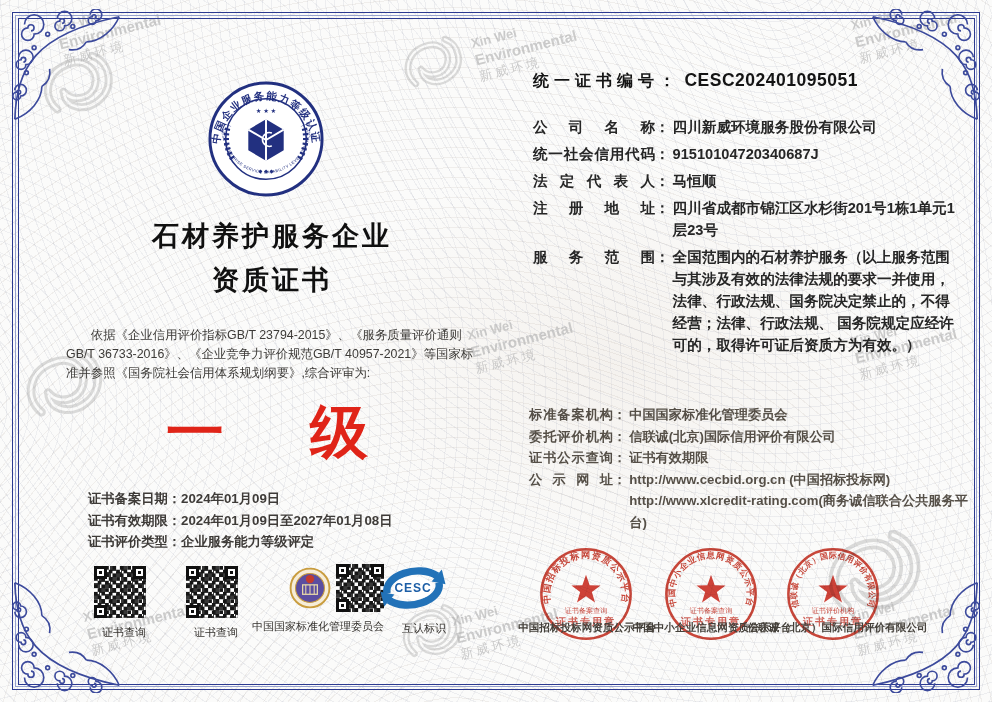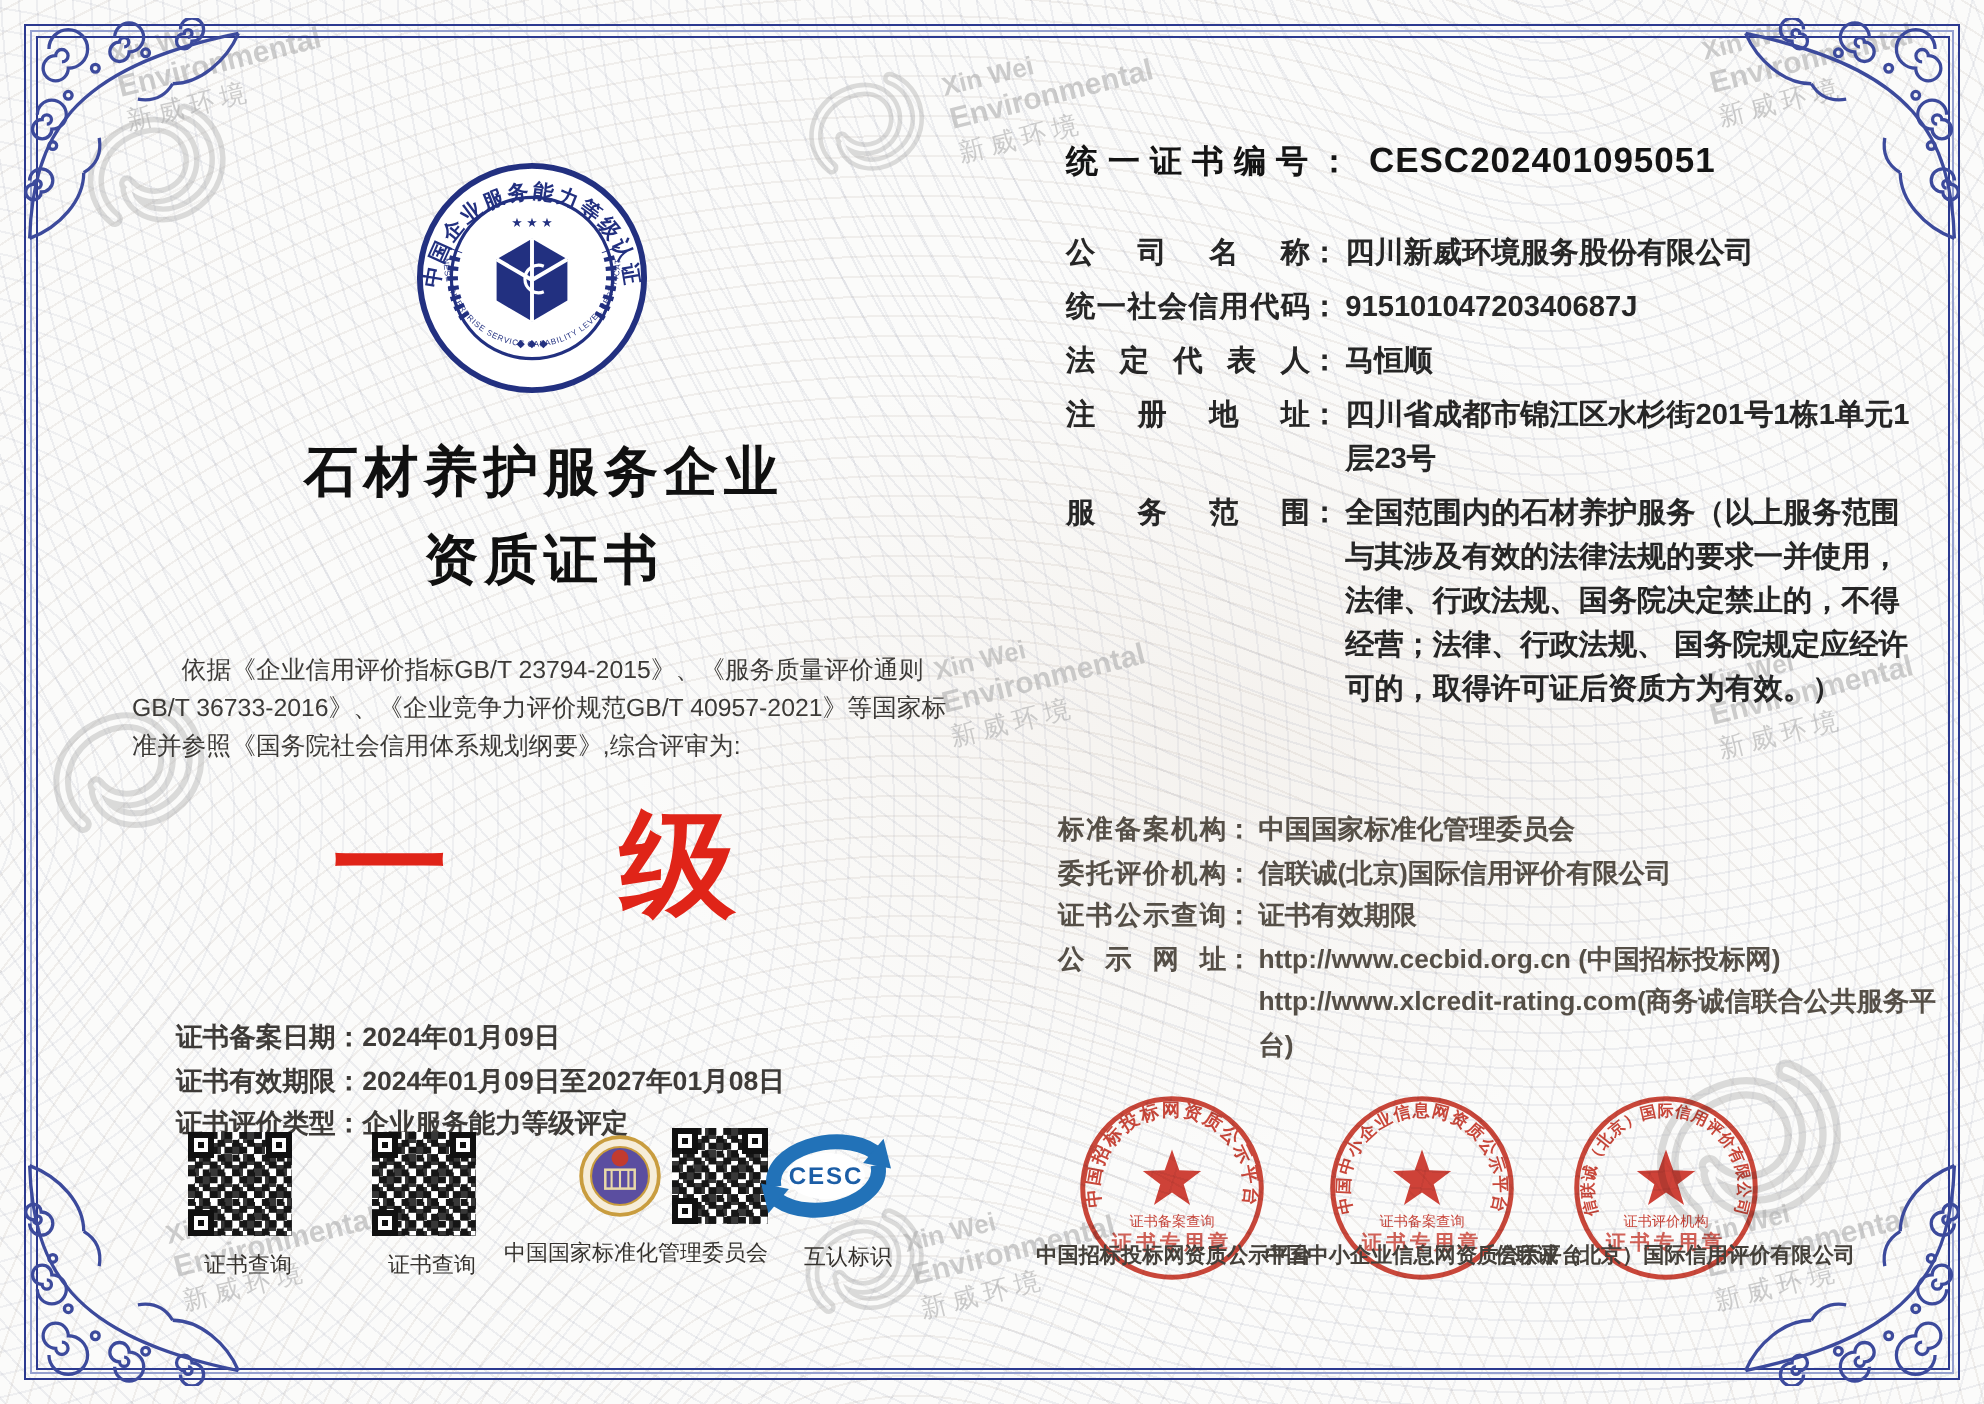--- a/index.html
+++ b/index.html
@@ -29,21 +29,21 @@
   .wm .t3{font-size:13px;letter-spacing:3px;margin-top:2px;}
   .wmlogo{position:absolute;opacity:.45;transform:rotate(-12deg);pointer-events:none;}
   
   .emblem{position:absolute;left:207px;top:80px;width:118px;height:118px;}
   .title{position:absolute;left:68px;top:214px;width:408px;text-align:center;
          font-size:27px;font-weight:bold;letter-spacing:3px;color:#101010;line-height:44px;}
   .basis{position:absolute;left:66px;top:326px;width:414px;font-size:12.4px;color:#3c3a37;
          line-height:1.52;text-indent:2em;font-weight:500;}
   .grade{position:absolute;left:70px;top:394px;width:408px;text-align:center;
          font-size:58px;font-weight:bold;color:#e02418;letter-spacing:14px;}
-  .dates{position:absolute;left:88px;top:508px;font-size:13.3px;color:#3e3b38;font-weight:600;line-height:21.5px;}
+  .dates{position:absolute;left:88px;top:488px;font-size:13.3px;color:#3e3b38;font-weight:600;line-height:21.5px;}
   .dates .v{font-weight:600;}
   
   .fitem{position:absolute;display:flex;flex-direction:column;align-items:flex-end;gap:7px;}
   .flabel2{font-size:11px;color:#35322e;font-weight:400;white-space:nowrap;}
   .qr{position:relative;width:52px;height:52px;background-color:#fff;
       background-image:conic-gradient(rgba(21,21,21,.85) 25%, transparent 0 50%, rgba(21,21,21,.85) 0 75%, transparent 0),
                        conic-gradient(#161616 25%,#fff 0 50%,#161616 0 75%,#fff 0);
       background-size:11px 11px,7.4px 7.4px;}
   .qr.small{width:48px;height:48px;}
   .qr .f{position:absolute;width:13px;height:13px;border:3px solid #101010;background:#fff;box-sizing:border-box;}

